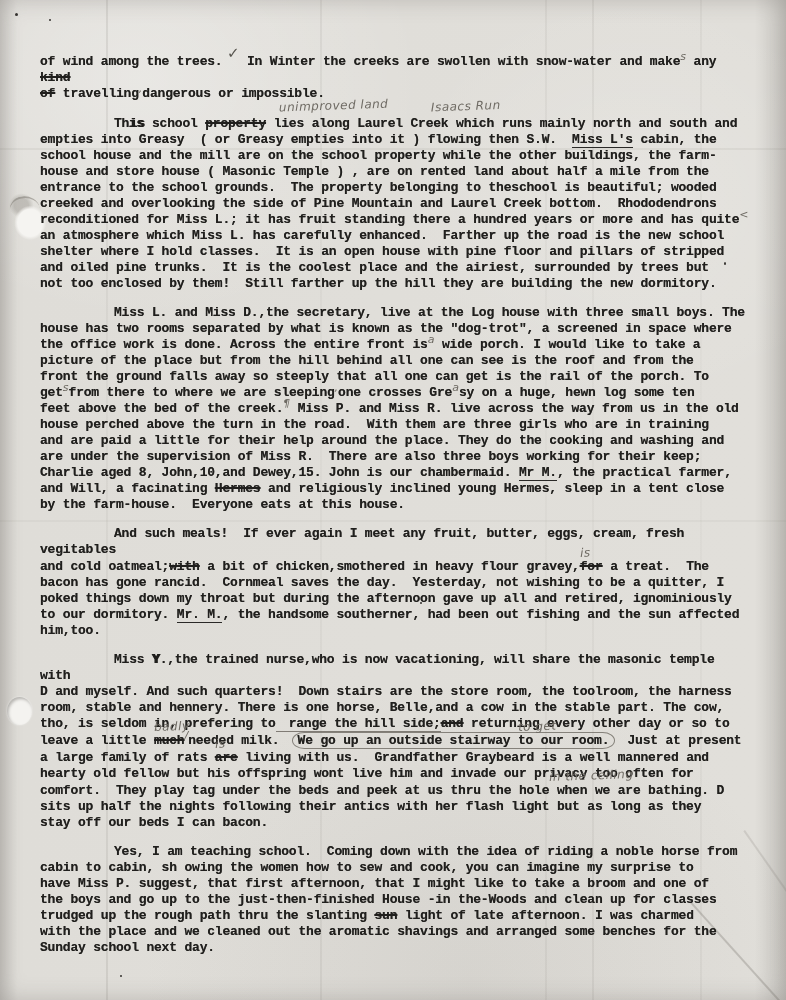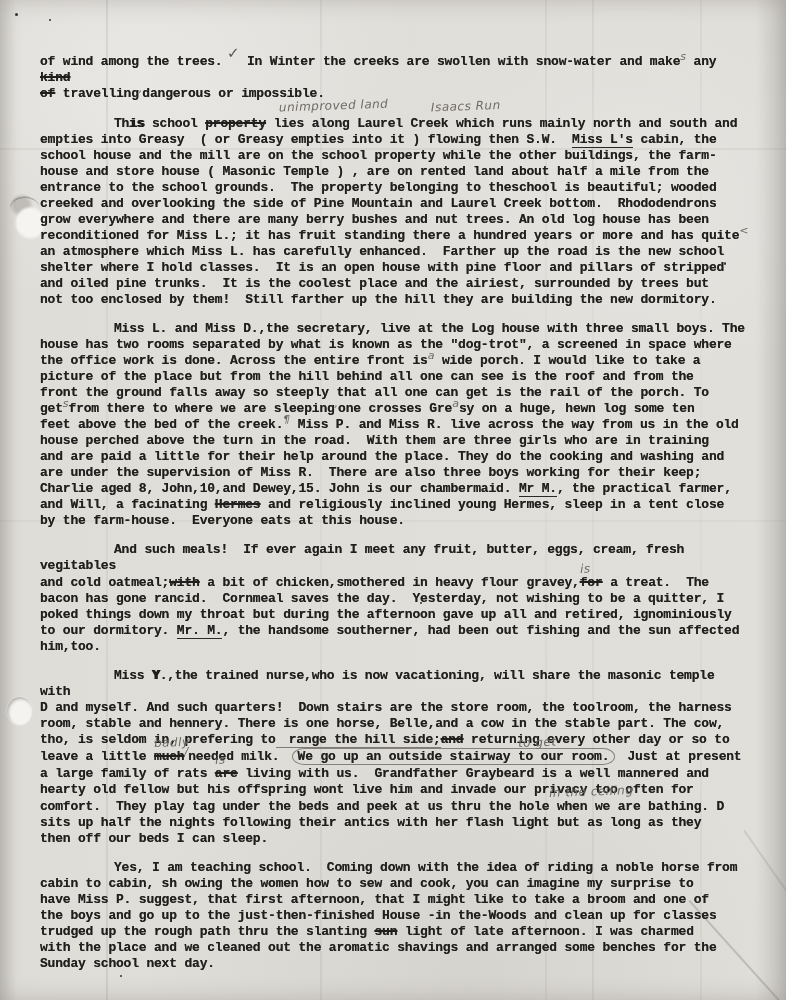--- a/index.html
+++ b/index.html
@@ -95,21 +95,20 @@
       <div class="line"><span class="seg">of wind among the trees.</span><span class="seg hand-check"> ✓</span><span class="seg"> In Winter the creeks are swollen with snow-water and make</span><span class="seg hand-sup">s</span><span class="seg"> any </span><span class="seg strike">kind</span></div>
       <div class="line"><span class="seg strike">of</span><span class="seg"> travelling</span><span class="seg hand-sup">,</span><span class="seg">dangerous or impossible.</span></div>
     </div>
     <div class="para">
       <div class="line indent"><span class="seg">Th</span><span class="seg overtype">is</span><span class="seg"> school </span><span class="seg hand-above">unimproved land</span><span class="seg strike">property</span><span class="seg"> lies along </span><span class="seg hand-above">Isaacs Run</span><span class="seg">Laurel Creek which runs mainly north and south and</span></div>
       <div class="line"><span class="seg">empties into Greasy  ( or Greasy empties into it ) flowing then S.W.  </span><span class="seg underline">Miss L's</span><span class="seg"> cabin, the</span></div>
       <div class="line"><span class="seg">school house and the mill are on the school property while the other buildings, the farm-</span></div>
       <div class="line"><span class="seg">house and store house ( Masonic Temple ) , are on rented land about half a mile from the</span></div>
       <div class="line"><span class="seg">entrance to the school grounds.  The property belonging to theschool is beautiful; wooded</span></div>
       <div class="line"><span class="seg">creeked and overlooking the side of Pine Mountain and Laurel Creek bottom.  Rhododendrons</span></div>
-      <div class="line"><span class="seg">grow everywhere and there are many berry bushes and nut trees. An old log house has been</span></div>
       <div class="line"><span class="seg">reconditioned for Miss L.; it has fruit standing there a hundred years or more and has quite</span><span class="seg hand-sup">&lt;</span></div>
       <div class="line"><span class="seg">an atmosphere which Miss L. has carefully enhanced.  Farther up the road is the new school</span></div>
       <div class="line"><span class="seg">shelter where I hold classes.  It is an open house with pine floor and pillars of stripped</span></div>
       <div class="line"><span class="seg">and oiled pine trunks.  It is the coolest place and the airiest, surrounded by trees but</span></div>
       <div class="line"><span class="seg">not too enclosed by them!  Still farther up the hill they are building the new dormitory.</span></div>
     </div>
     <div class="para">
       <div class="line indent"><span class="seg">Miss L. and Miss D.,the secretary, live at the Log house with three small boys. The</span></div>
       <div class="line"><span class="seg">house has two rooms separated by what is known as the "dog-trot", a screened in space where</span></div>
       <div class="line"><span class="seg">the office work is done. Across the entire front is</span><span class="seg hand-sup">a</span><span class="seg"> wide porch. I would like to take a</span></div>
@@ -135,21 +134,21 @@
     <div class="para">
       <div class="line indent"><span class="seg">Miss </span><span class="seg overtype">Y</span><span class="seg">.,the trained nurse,who is now vacationing, will share the masonic temple with</span></div>
       <div class="line"><span class="seg">D and myself. And such quarters!  Down stairs are the store room, the toolroom, the harness</span></div>
       <div class="line"><span class="seg">room, stable and hennery. There is one horse, Belle,and a cow in the stable part. The cow,</span></div>
       <div class="line"><span class="seg">tho, is seldom in, prefering to</span><span class="seg pencil-underline">range the hill side;</span><span class="seg strike">and</span><span class="seg"> returning every other day or so to</span></div>
       <div class="line"><span class="seg">leave a little </span><span class="seg hand-above">badly</span><span class="seg strike">much</span><span class="seg hand-sup">/</span><span class="seg">needed milk.  </span><span class="seg circled"><span class="seg">We go up an outside stairway </span><span class="seg hand-above">to get</span><span class="seg">to our room.</span></span><span class="seg">  Just at present</span></div>
       <div class="line"><span class="seg">a large family of rats </span><span class="seg hand-above">is</span><span class="seg strike">are</span><span class="seg"> living with us.  Grandfather Graybeard is a well mannered and</span></div>
       <div class="line"><span class="seg">hearty old fellow but his offspring wont live him and invade our privacy too often for</span></div>
       <div class="line"><span class="seg">comfort.  They play tag under the beds and peek at us thru the hole</span><span class="seg hand-above"> in the ceiling</span><span class="seg"> when we are bathing. D</span></div>
       <div class="line"><span class="seg">sits up half the nights following their antics with her flash light but as long as they</span></div>
-      <div class="line"><span class="seg">then off our beds I can sleep.</span></div>
+      <div class="line"><span class="seg">stay off our beds I can bacon.</span></div>
     </div>
     <div class="para">
       <div class="line indent"><span class="seg">Yes, I am teaching school.  Coming down with the idea of riding a noble horse from</span></div>
       <div class="line"><span class="seg">cabin to cabin, sh owing the women how to sew and cook, you can imagine my surprise to</span></div>
       <div class="line"><span class="seg">have Miss P. suggest, that first afternoon, that I might like to take a broom and one of</span></div>
       <div class="line"><span class="seg">the boys and go up to the just-then-finished House -in the-Woods and clean up for classes</span></div>
       <div class="line"><span class="seg">trudged up the rough path thru the slanting </span><span class="seg strike">sun</span><span class="seg"> light of late afternoon. I was charmed</span></div>
       <div class="line"><span class="seg">with the place and we cleaned out the aromatic shavings and arranged some benches for the</span></div>
       <div class="line"><span class="seg">Sunday school next day.</span></div>
     </div>

